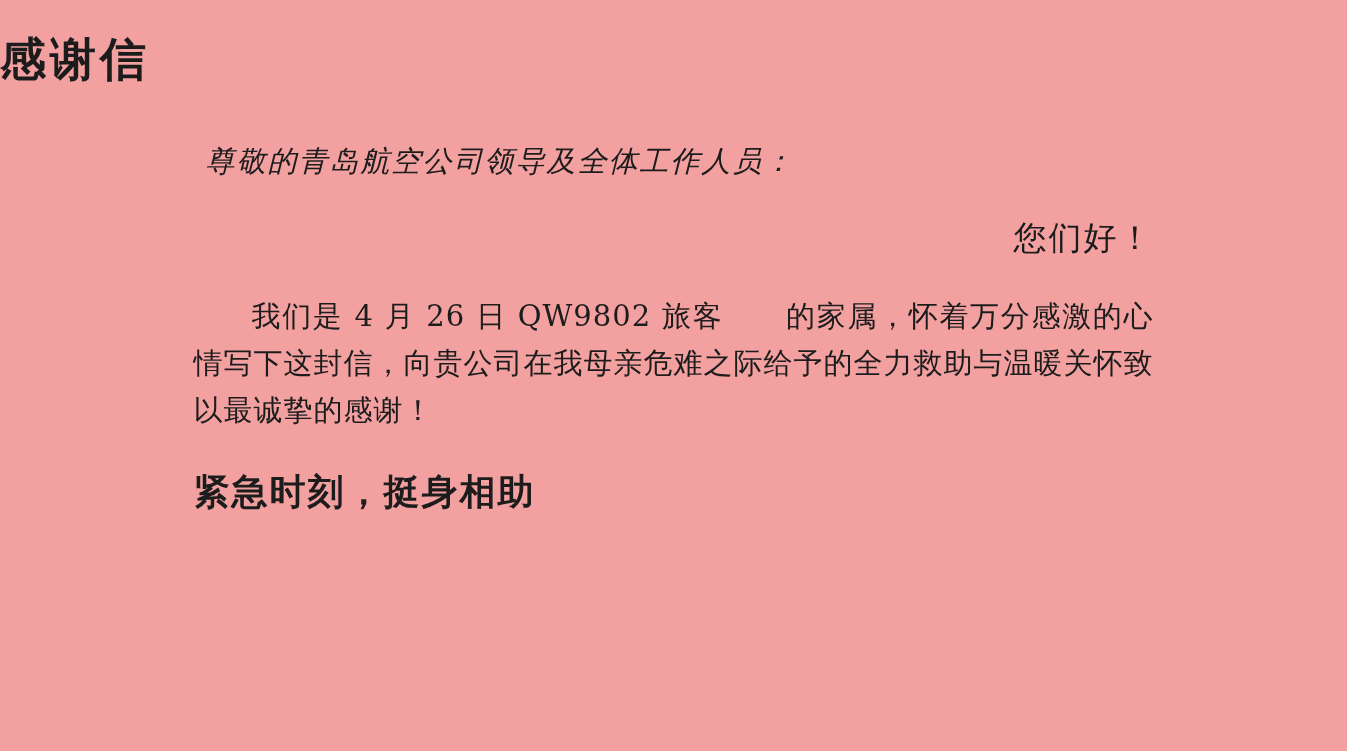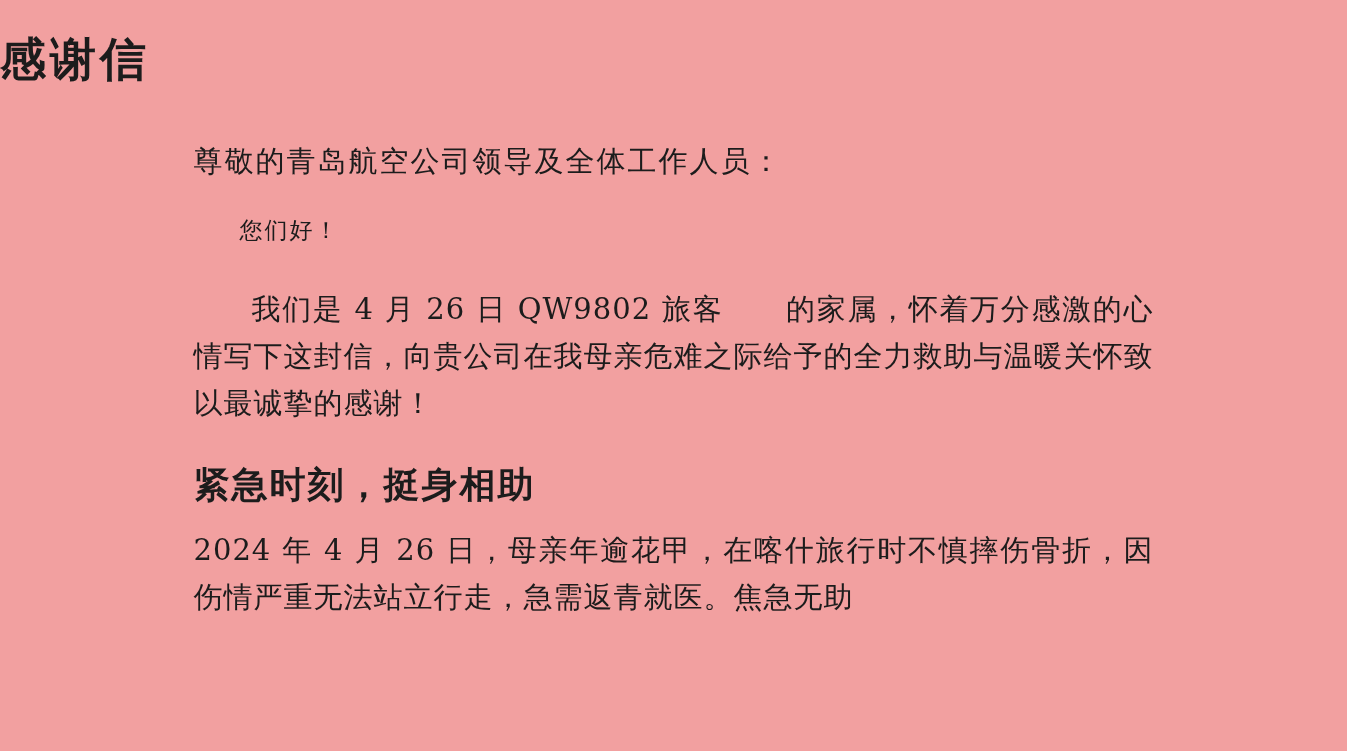--- a/index.html
+++ b/index.html
@@ -32,34 +32,36 @@
   }
   .body-wrap {
     margin: 0 auto;
     width: 960px;
     padding-top: 30px;
   }
   .salutation {
     font-size: 29px;
     letter-spacing: 2px;
     line-height: 1.5;
-    margin: 20px 0 0 0;
+    margin: 20px 0 0 12px;
+    font-style: italic;
   }
   .greeting {
-    font-size: 23px;
+    font-size: 33px;
     letter-spacing: 2px;
     line-height: 1.5;
     margin: 30px 0 0 0;
     text-indent: 2em;
+    text-align: right;
   }
   .para {
     font-size: 29px;
     letter-spacing: 1px;
     line-height: 1.62;
-    margin: 38px 0 0 0;
+    margin: 30px 0 0 0;
     text-indent: 2em;
     text-align: justify;
   }
   .redacted {
     display: inline-block;
     width: 62px;
     height: 20px;
     vertical-align: baseline;
     background: transparent;
   }
@@ -88,16 +90,15 @@
   <div class="body-wrap">
 
     <p class="salutation">尊敬的青岛航空公司领导及全体工作人员：</p>
 
     <p class="greeting">您们好！</p>
 
     <p class="para"><span>我们是 4 月 26 日 QW9802 旅客</span><span class="redacted"></span><span>的家属，怀着万分感激的心情写下这封信，向贵公司在我母亲危难之际给予的全力救助与温暖关怀致以最诚挚的感谢！</span></p>
 
     <h2 class="section-head">紧急时刻，挺身相助</h2>
 
-    <p class="para-plain">2024 年 4 月 26 日，母亲年逾花甲，在喀什旅行时不慎摔伤骨折，因伤情严重无法站立行走，急需返青就医。焦急无助</p>
 
   </div>
 </div>
 
 </body></html>

